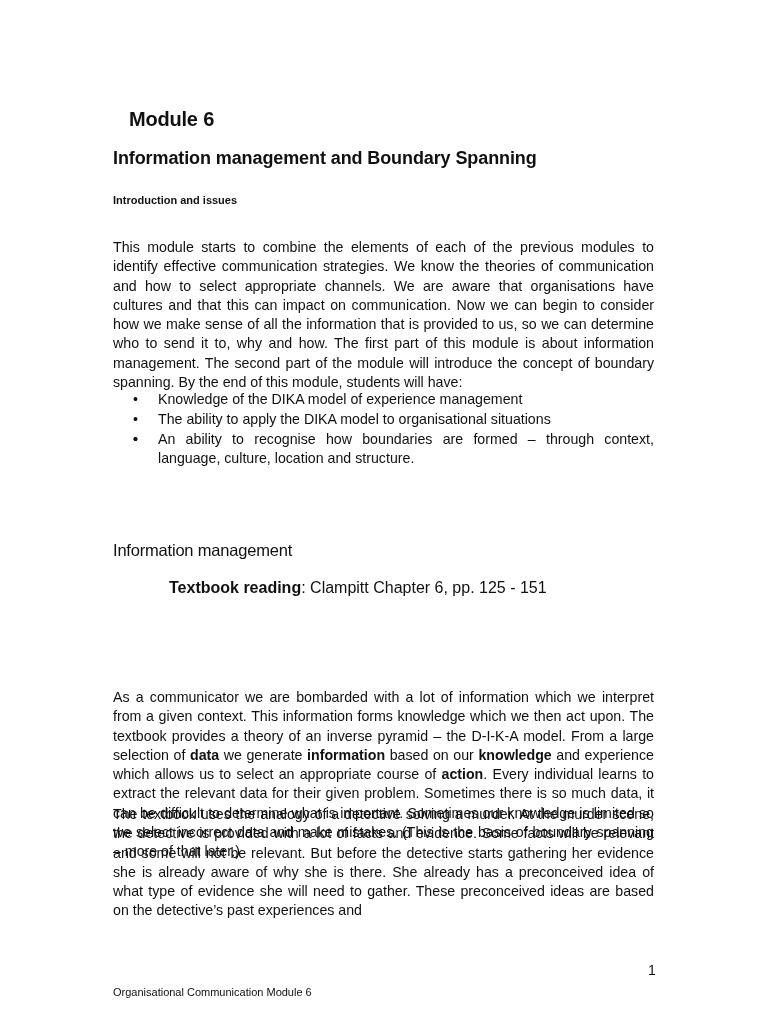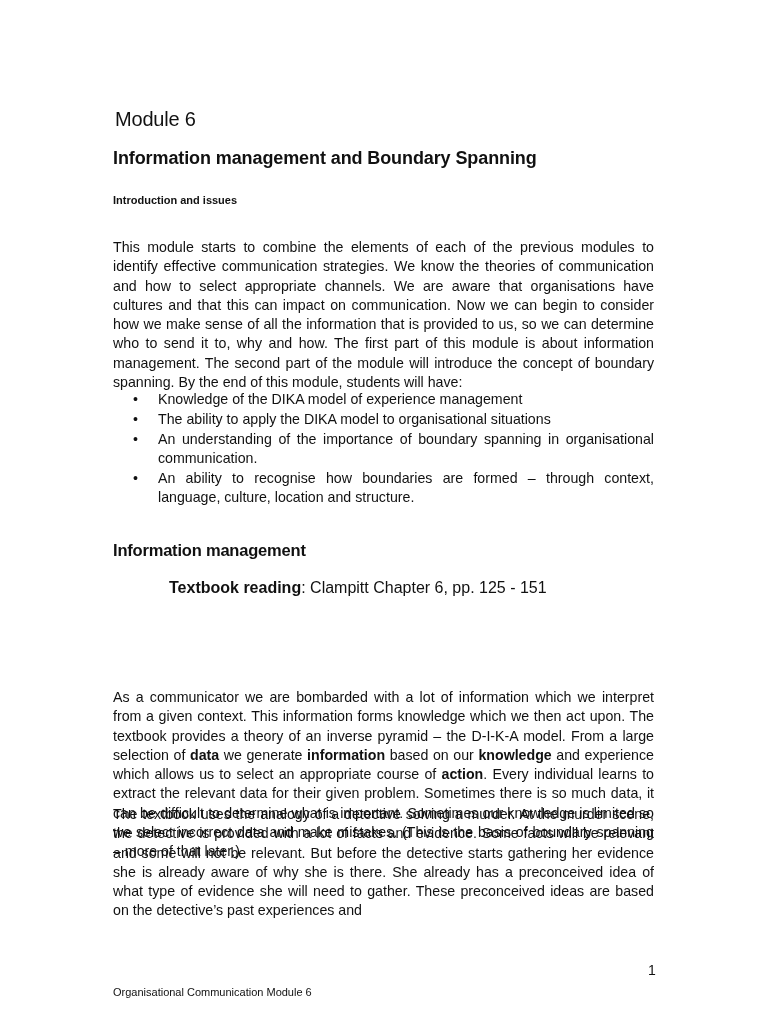--- a/index.html
+++ b/index.html
@@ -17,23 +17,23 @@
     }
     .page {
       position: absolute;
       left: 113px;
       top: 0;
       width: 541px;
     }
     .h1 {
       position: absolute;
       top: 108px;
-      left: 2px;
+      left: 16px;
       font-size: 20px;
-      font-weight: normal;
+      font-weight: bold;
       white-space: nowrap;
       letter-spacing: -0.2px;
     }
     .h2 {
       position: absolute;
       top: 148px;
       left: 0;
       font-size: 18px;
       font-weight: bold;
       white-space: nowrap;
@@ -79,21 +79,21 @@
     .bullets li .dot {
       position: absolute;
       left: 20px;
       top: 0;
     }
     .h2b {
       position: absolute;
       top: 541px;
       left: 0;
       font-size: 16.5px;
-      font-weight: bold;
+      font-weight: normal;
       white-space: nowrap;
       letter-spacing: -0.2px;
     }
     .reading {
       position: absolute;
       top: 579px;
       left: 56px;
       font-size: 16px;
       white-space: nowrap;
     }
@@ -128,21 +128,20 @@
     <li>
       <span class="dot">•</span>
       <span>Knowledge of the DIKA model of experience management</span>
     </li>
     <li>
       <span class="dot">•</span>
       <span>The ability to apply the DIKA model to organisational situations</span>
     </li>
     <li>
       <span class="dot">•</span>
-      <span>An understanding of the importance of boundary spanning in organisational communication.</span>
     </li>
     <li>
       <span class="dot">•</span>
       <span>An ability to recognise how boundaries are formed – through context, language, culture, location and structure.</span>
     </li>
   </ul>
 
   <div class="h2b">Information management</div>
 
   <div class="reading">

